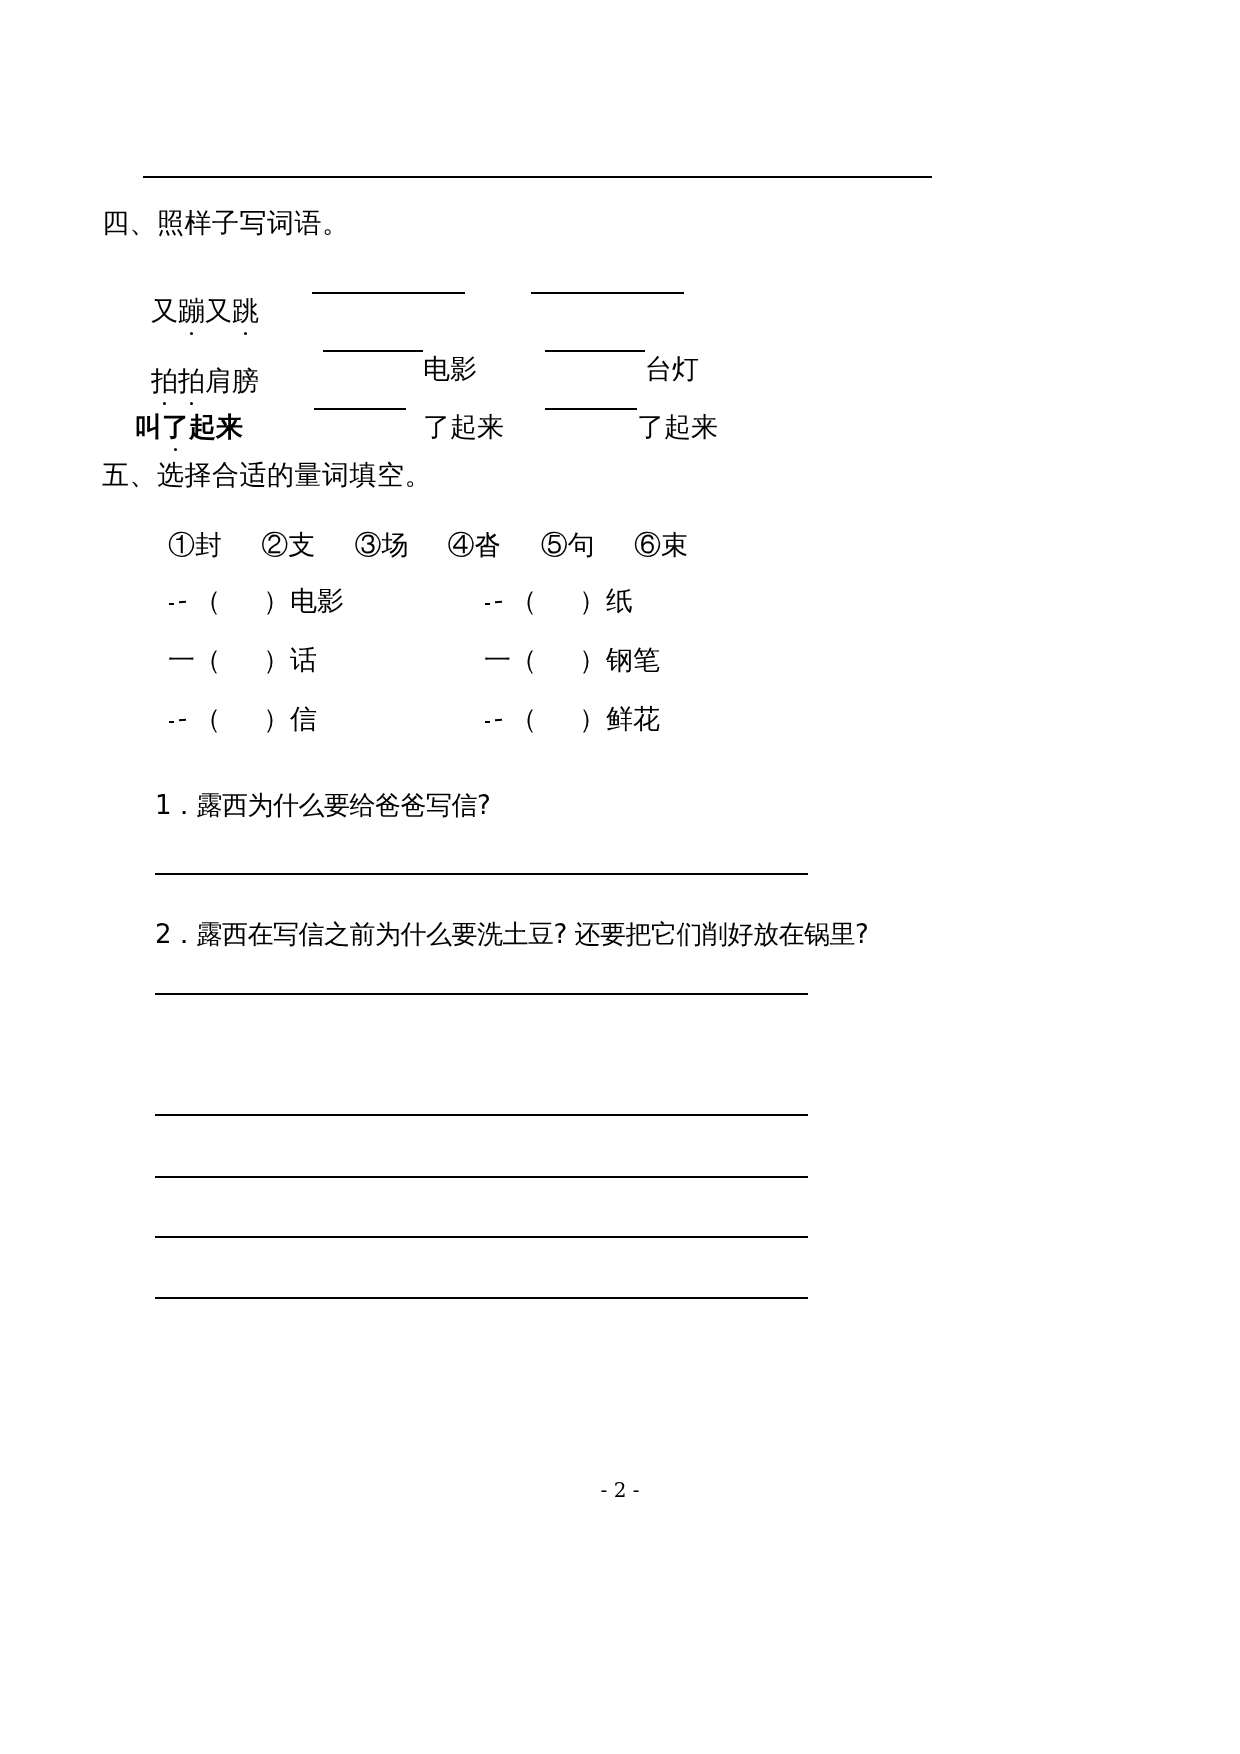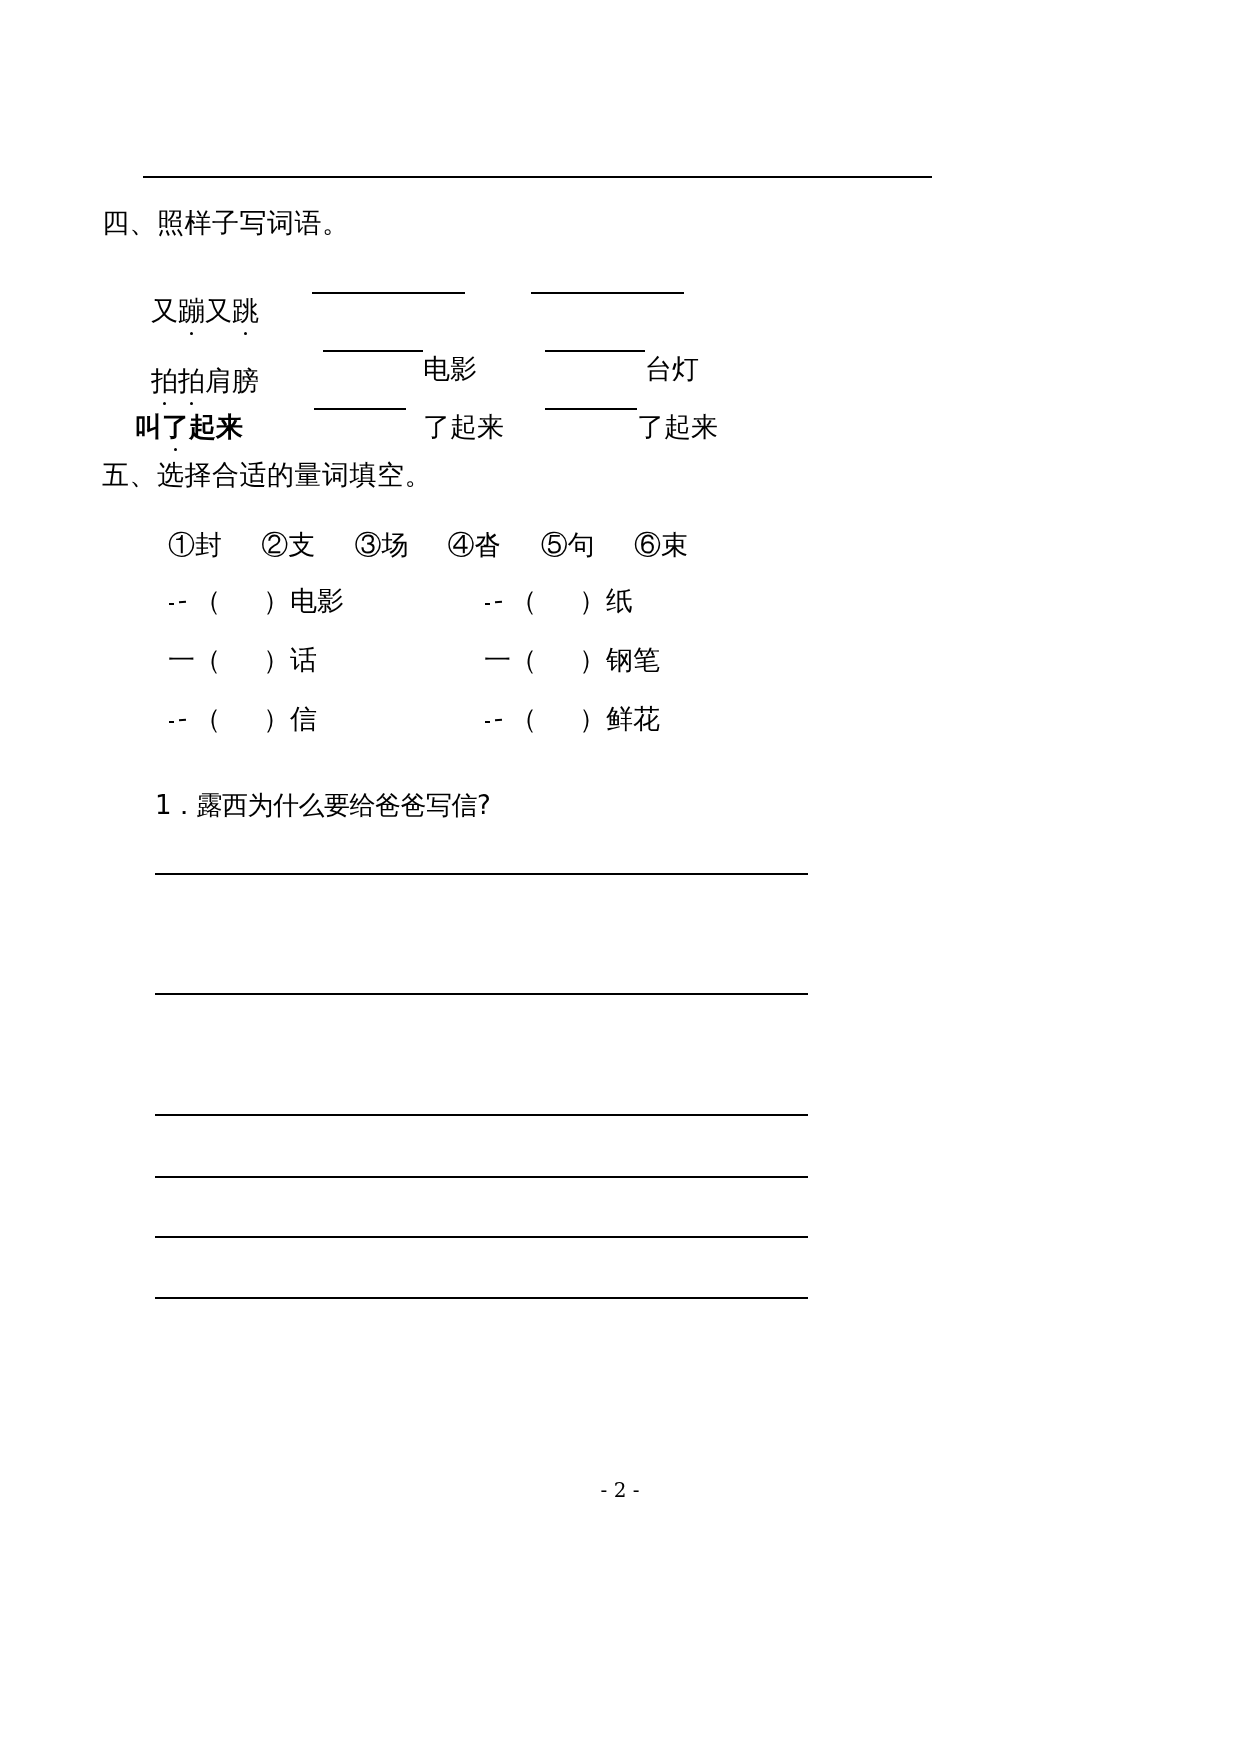--- a/index.html
+++ b/index.html
@@ -207,20 +207,23 @@
   <div class="body-line" style="left:484px; top:670px;">
     <span class="faint-one"></span><span class="paren-group"><span>（</span><span style="display:inline-block;width:42px;"></span><span>）</span></span><span>鲜花</span>
   </div>
 
 
   <div class="q-line" style="left:155px; top:789px;">
     <span>1．</span><span>露西为什么要给爸爸写信?</span>
   </div>
   <div class="ans-rule" style="left:155px; top:873px; width:653px;"></div>
 
+  <div class="q-line" style="left:155px; top:918px;">
+    <span>2．</span><span>露西在写信之前为什么要洗土豆? 还要把它们削好放在锅里?</span>
+  </div>
   <div class="ans-rule" style="left:155px; top:993px; width:653px;"></div>
 
   <div class="ans-rule" style="left:155px; top:1114px; width:653px;"></div>
   <div class="ans-rule" style="left:155px; top:1176px; width:653px;"></div>
   <div class="ans-rule" style="left:155px; top:1236px; width:653px;"></div>
   <div class="ans-rule" style="left:155px; top:1297px; width:653px;"></div>
 
   <div class="footer" style="top:1478px;">- 2 -</div>
 
 </div>

